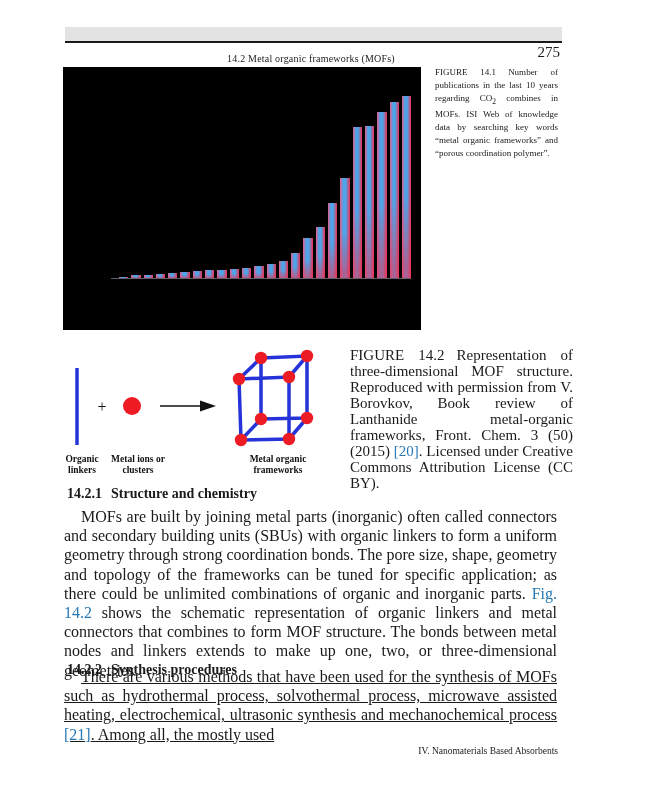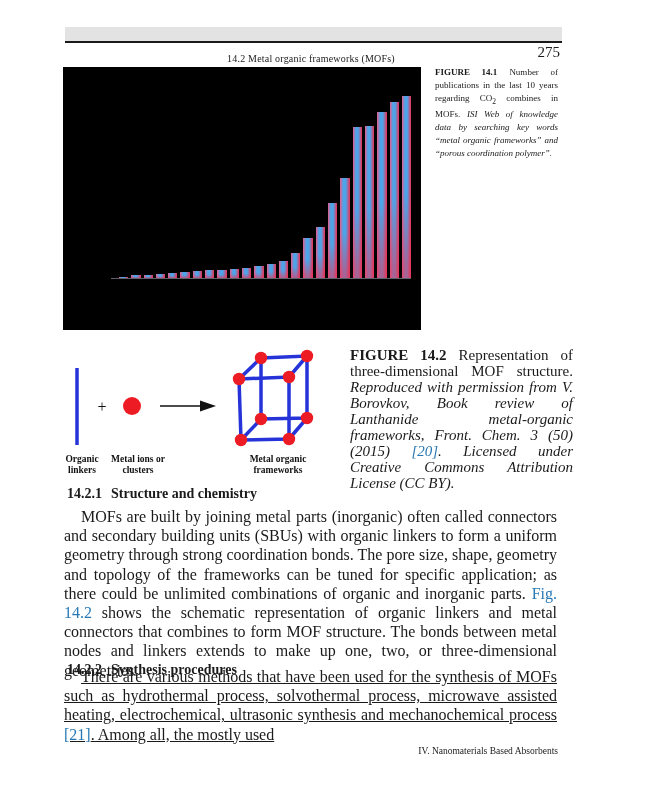--- a/index.html
+++ b/index.html
@@ -19,22 +19,22 @@
     display:flex;align-items:flex-end;gap:3px;}
   .chart .baseline{position:absolute;left:48px;right:10px;bottom:51px;height:1px;background:#5f5f6e;}
   .bar{flex:1;
     background:
       linear-gradient(to bottom, rgba(238,49,84,0) 55%, rgba(238,49,84,0.55) 95%),
       linear-gradient(to right, #e85c8c 0%, #4da4e8 32%, #4da4e8 58%, #ee3154 100%);}
   .cap1{position:absolute;left:435px;top:66px;width:123px;font-size:9px;
     line-height:13px;text-align:justify;}
   .cap2{position:absolute;left:350px;top:347px;width:223px;font-size:15px;
     line-height:16px;text-align:justify;}
-  .cap-label{font-weight:bold;margin-right:12px;}
-  .cap-italic{font-style:italic;}
+  .cap-label{font-weight:normal;margin-right:12px;}
+  .cap-italic{}
   .link{color:#2878b4;cursor:pointer;}
   
   .fig2{position:absolute;left:57px;top:345px;width:270px;height:135px;}
   .fig2 svg{display:block;}
   .fig2 text{font-family:"Liberation Serif", serif;font-weight:bold;font-size:9.5px;fill:#111;}
   .plus-glyph{font-weight:normal !important;font-size:16px !important;}
   
   .heading{position:absolute;left:67px;font-size:14px;font-weight:bold;}
   .heading .hnum{margin-right:9px;}
   .para{position:absolute;left:64px;width:493px;font-size:16px;line-height:19.2px;

